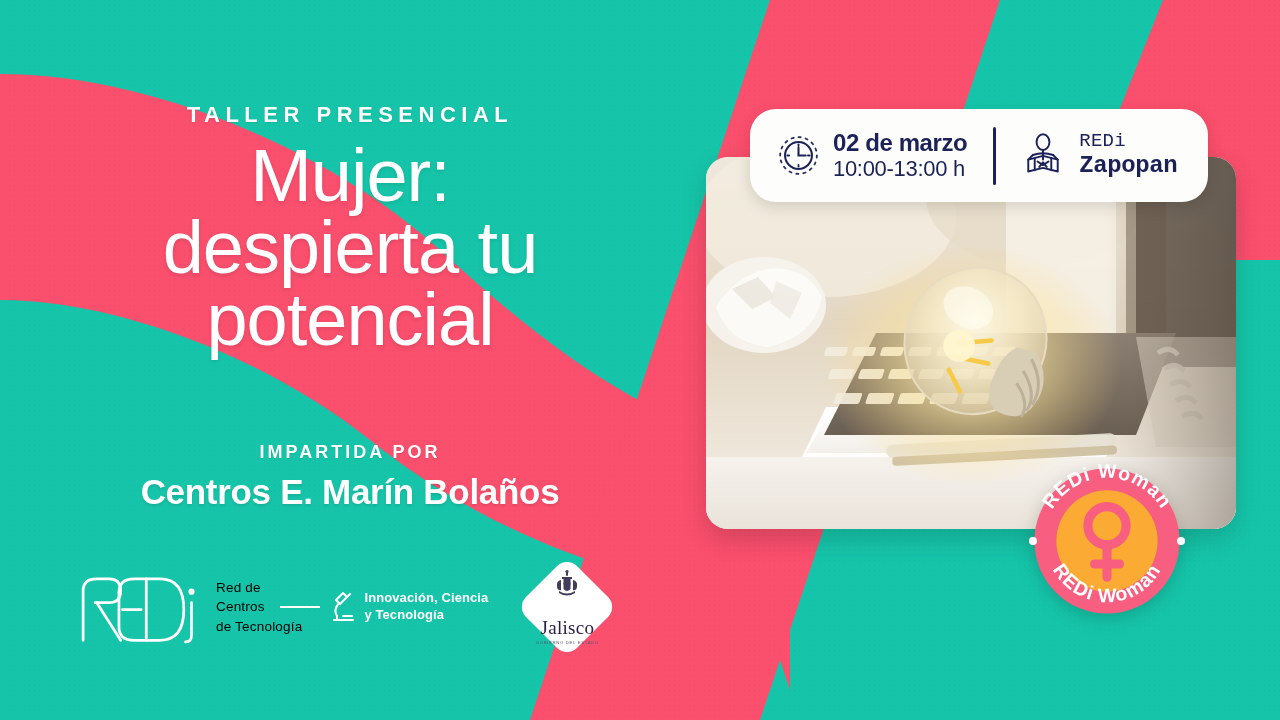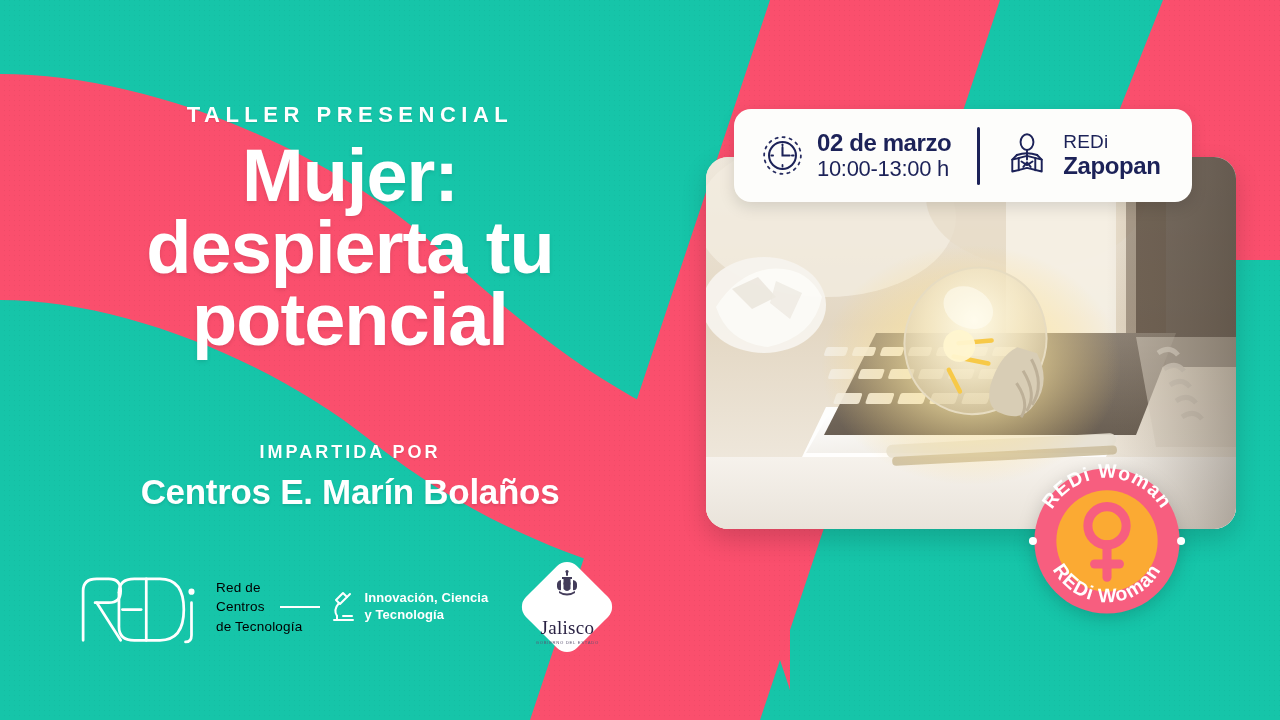--- a/index.html
+++ b/index.html
@@ -49,21 +49,21 @@
     font-weight:bold;
     letter-spacing:5.5px;
     text-shadow:0 1px 2px rgba(0,0,0,.10);
   }
 
   .title {
     position:absolute;
     left:0; top:140px; width:700px;
     text-align:center;
     color:#ffffff;
-    font-weight:bold;
+    font-weight:normal;
     font-size:73px;
     line-height:.97;
     letter-spacing:-1px;
     text-shadow:0 2px 4px rgba(0,0,0,.10);
   }
   .title .l1 { display:block; font-size:74px; }
   .title .l2 { display:block; font-size:74px; }
   .title .l3 { display:block; font-size:74px; }
 
   .by-label {
@@ -162,31 +162,31 @@
     border-radius:22px;
     overflow:hidden;
     box-shadow:0 10px 26px rgba(0,0,0,.16);
     background:#e8e2d8;
   }
   .photo-scene { position:absolute; inset:0; }
 
   
   .info-pill {
     position:absolute;
-    left:734px; top:109px;
+    left:750px; top:109px;
     width:458px; height:93px;
     background:#fdfdfb;
-    border-radius:17px;
+    border-radius:26px;
     display:flex; align-items:center;
     box-shadow:0 5px 16px rgba(0,0,0,.13);
     z-index:5;
   }
   .pill-sec { display:flex; align-items:center; gap:13px; }
   .pill-sec.left { padding-left:27px; }
-  .pill-sec.right { padding-left:24px; }
+  .pill-sec.right { padding-left:24px;font-family:Liberation Mono, monospace; }
   .pill-divider {
     width:3px; height:58px;
     background:#1c2258;
     border-radius:2px;
     margin-left:26px;
   }
   .pill-lines { display:flex; flex-direction:column; line-height:1.12; }
   .pill-strong {
     color:#1c2258;
     font-size:24px;

